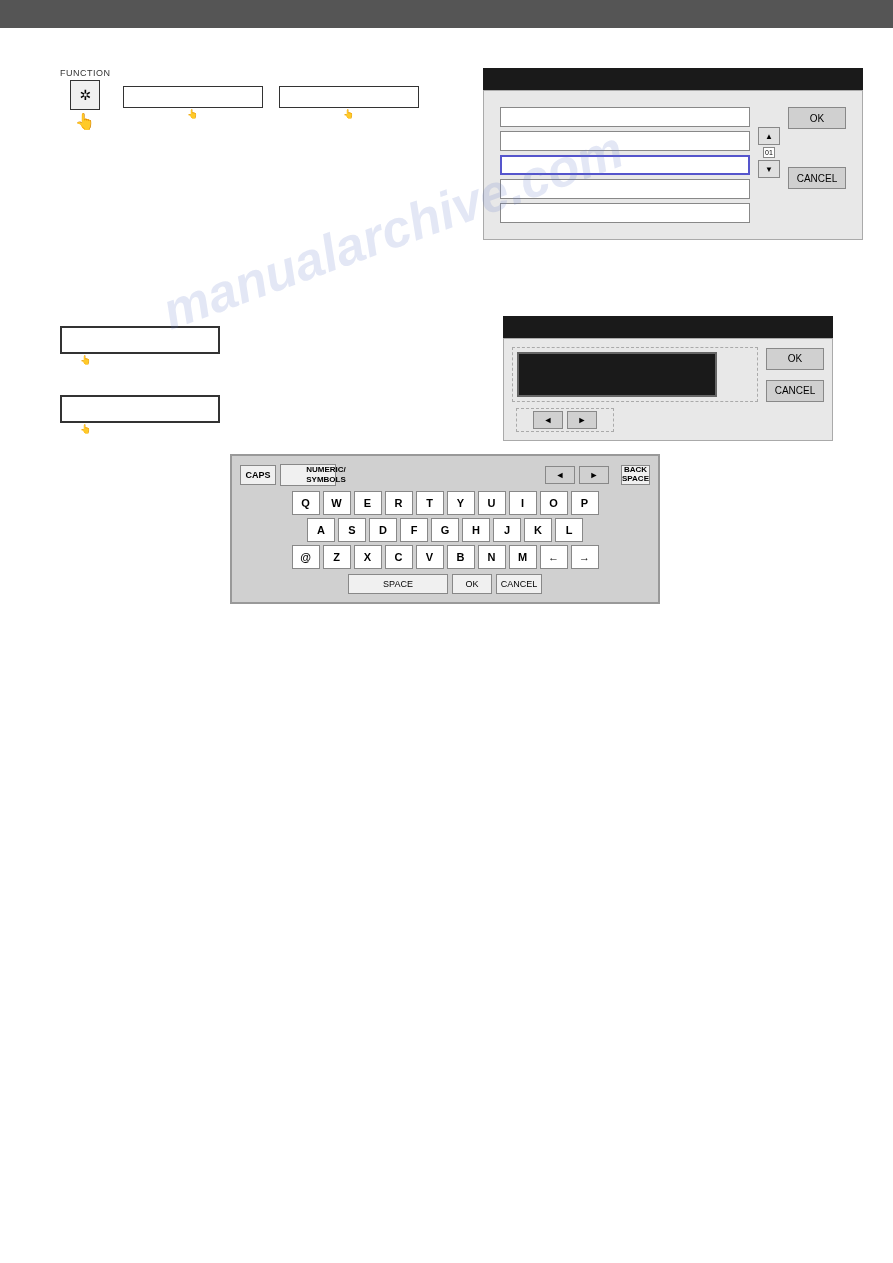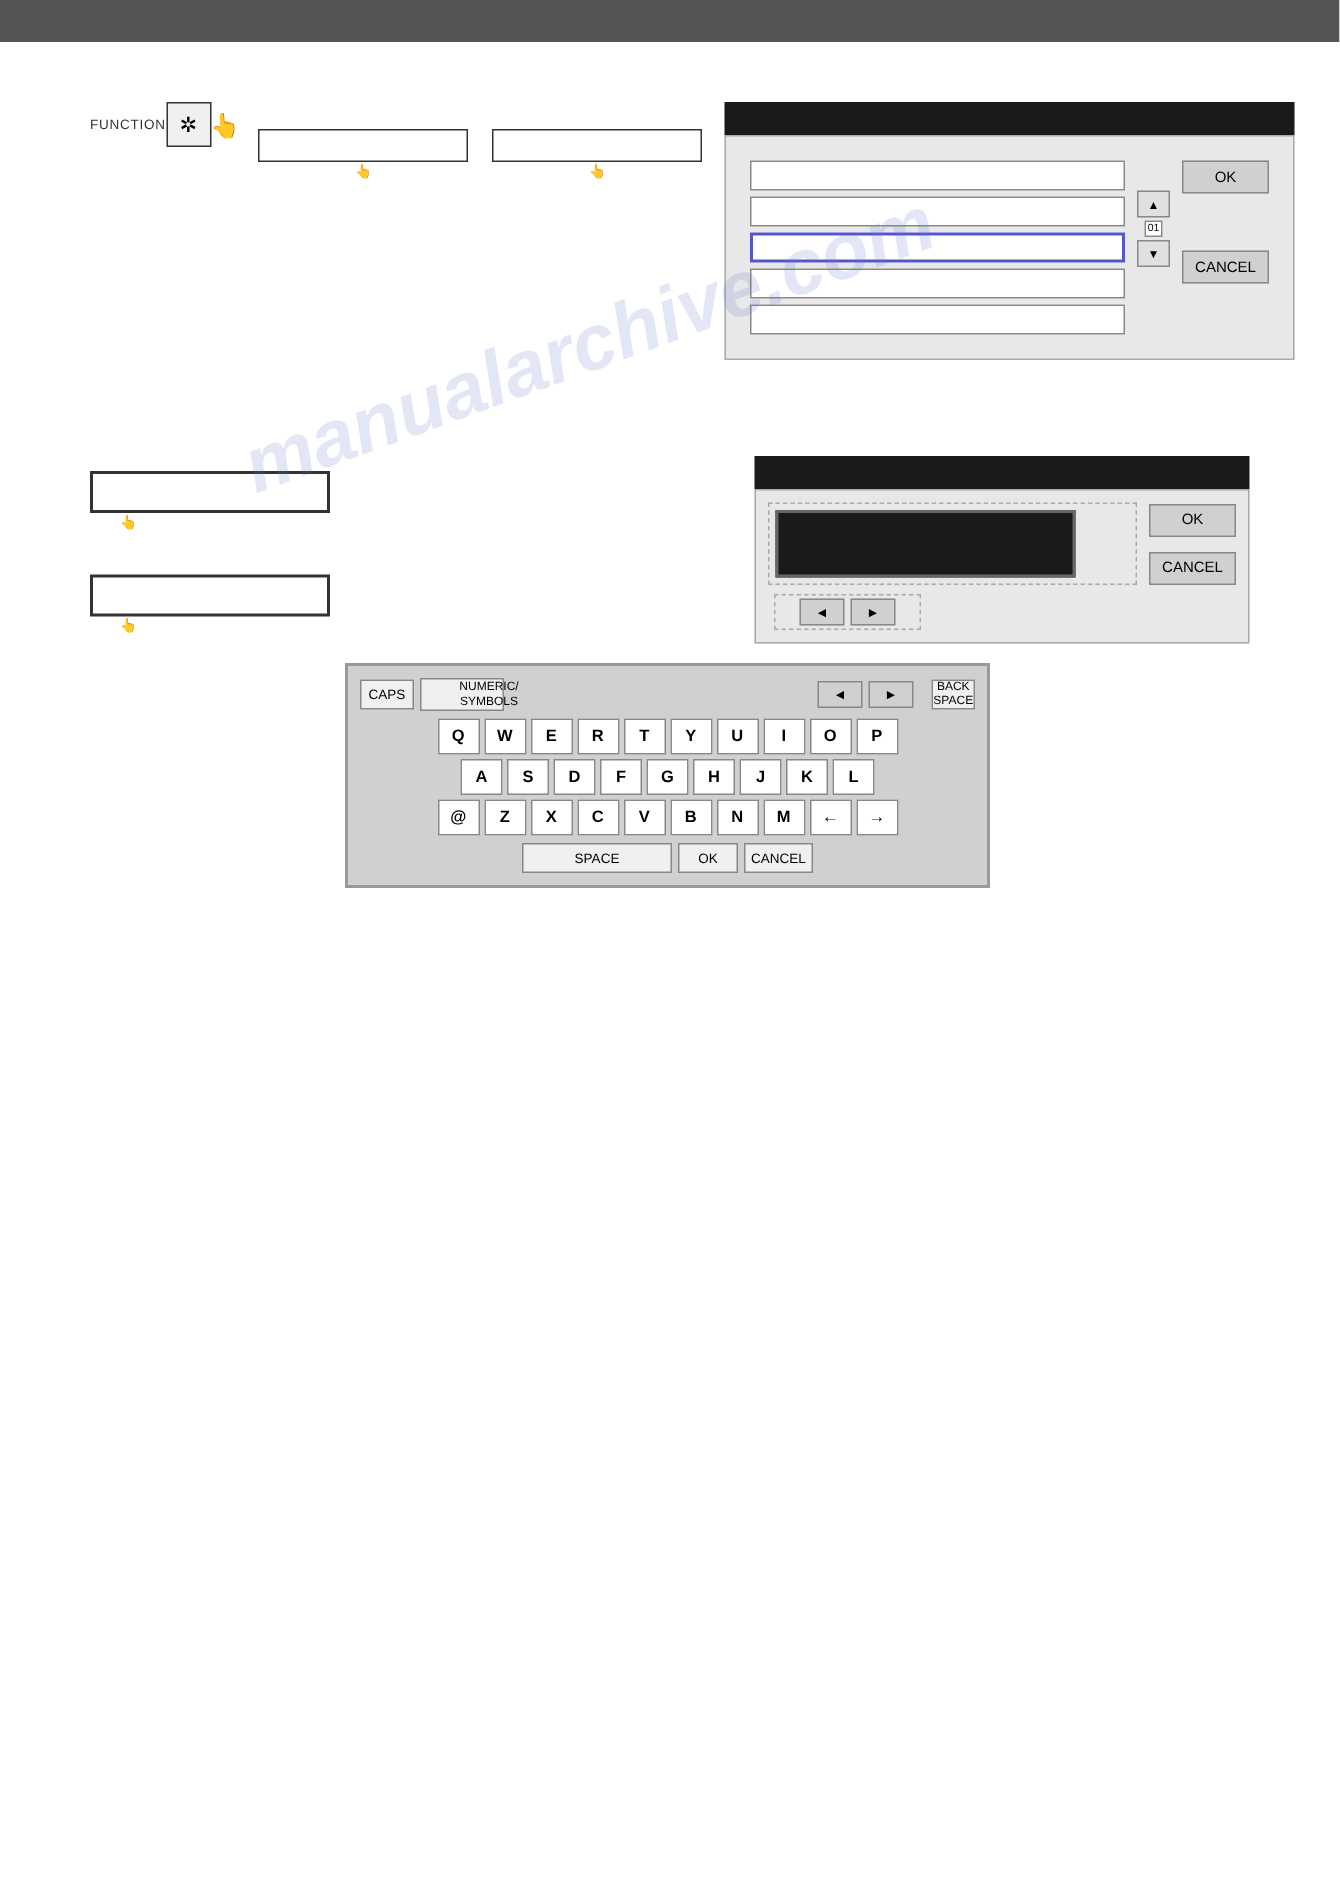--- a/index.html
+++ b/index.html
@@ -44,20 +44,21 @@
     
     .step1-row {
       display: flex;
       align-items: flex-start;
       margin-bottom: 8px;
       margin-top: 10px;
     }
 
     .function-key-group {
       display: flex;
+      flex-direction: column;
       align-items: center;
       margin-right: 8px;
     }
 
     .function-label {
       font-size: 9px;
       color: #333;
       margin-bottom: 2px;
       letter-spacing: 0.5px;
     }
@@ -385,21 +386,21 @@
 
   <div style="margin-top: 30px; display:flex; align-items:flex-start;">
     <div style="display:flex; flex-direction:column; align-items:flex-start;">
       <div class="step-input-box"></div>
       <div style="font-size:9px; margin-left:20px; margin-top:1px;">👆</div>
     </div>
   </div>
 
   <div style="margin-top:20px; margin-left:170px; width:430px; border:2px solid #999; background:#d0d0d0; padding:8px;">
 
-    <div style="display:flex; align-items:center; gap:4px; margin-bottom:5px;">
+    <div style="display:flex; align-items:center; gap:4px; margin-bottom:5px;font-weight:bold;">
       <div class="kbd-btn">CAPS</div>
       <div class="kbd-btn" style="width:56px; height:22px; font-size:8px; text-align:center; line-height:1.2; white-space:nowrap;padding-left:40px;">NUMERIC/<br>SYMBOLS</div>
       <div style="flex:1;"></div>
       <div class="nav-btn">◄</div>
       <div class="nav-btn">►</div>
       <div style="width:4px;"></div>
       <div class="back-space-btn">BACK<br>SPACE</div>
     </div>
 
     <div class="keyboard-row">

